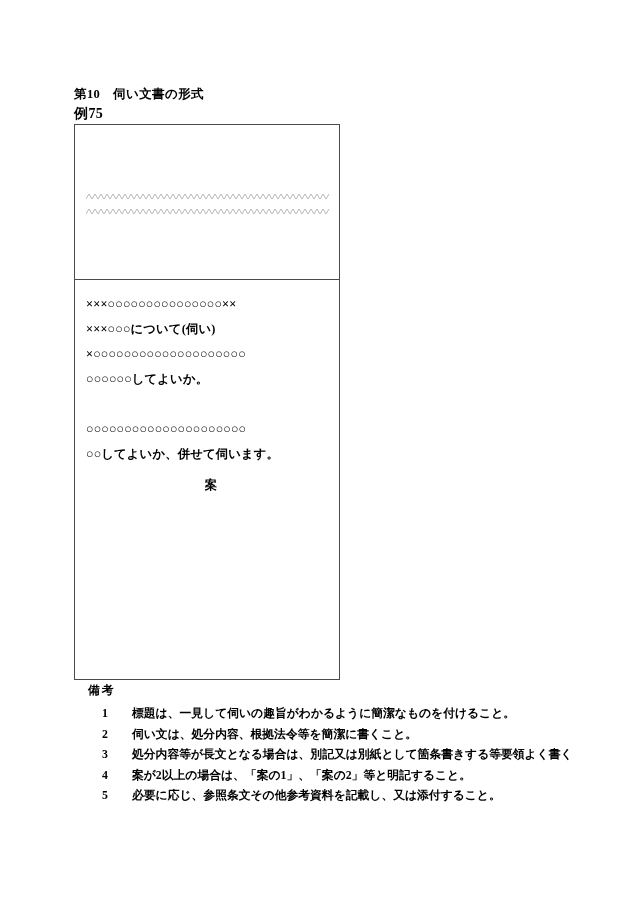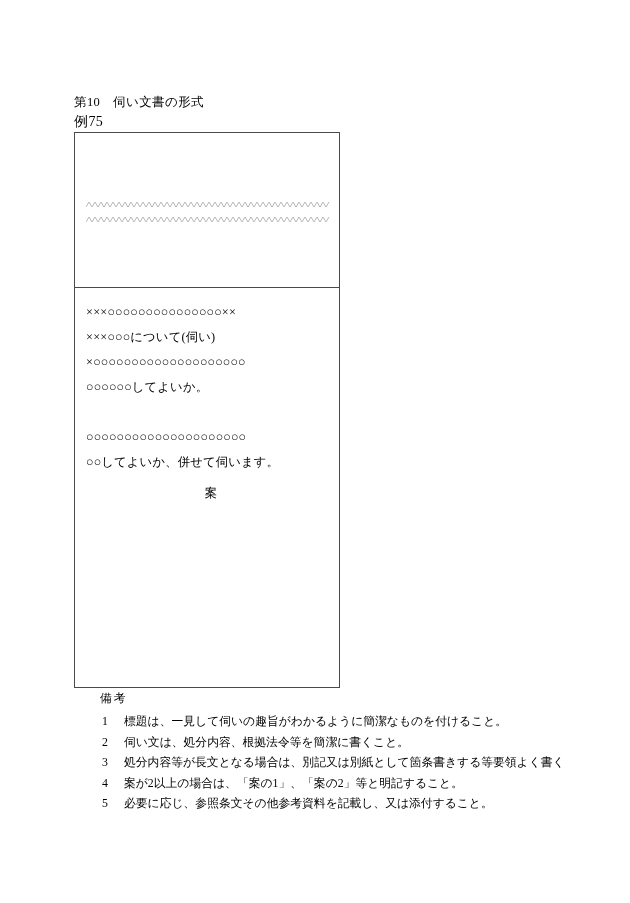--- a/index.html
+++ b/index.html
@@ -11,23 +11,24 @@
     width: 630px;
     height: 903px;
     font-family: "Liberation Serif", "DejaVu Serif", serif;
     color: #000000;
     position: relative;
     overflow: hidden;
   }
   .page {
     position: absolute;
     left: 0;
-    top: 16px;
+    top: 8px;
     width: 630px;
     height: 785px;
+    font-weight: bold;
   }
   .heading {
     position: absolute;
     left: 74px;
     top: 78px;
     font-size: 12.5px;
     letter-spacing: 0.4px;
     white-space: pre;
   }
   .example-no {
@@ -94,35 +95,35 @@
   .notes {
     position: absolute;
     left: 88px;
     top: 675px;
     width: 520px;
     font-size: 11.8px;
   }
   .notes-title {
     letter-spacing: 2px;
     margin-bottom: 4px;
-    margin-left: 12px;
   }
   .note-row {
     display: flex;
     align-items: flex-start;
     margin-left: 14px;
     line-height: 20.5px;
   }
   .note-num {
     width: 22px;
     flex: 0 0 22px;
   }
   .note-text {
     flex: 1 1 auto;
     text-indent: 0;
+    margin-left: 8px;
   }
   .note-text .cont {
     display: block;
     margin-left: 12px;
   }
 </style>
 </head>
 <body>
 
 <div class="page">

